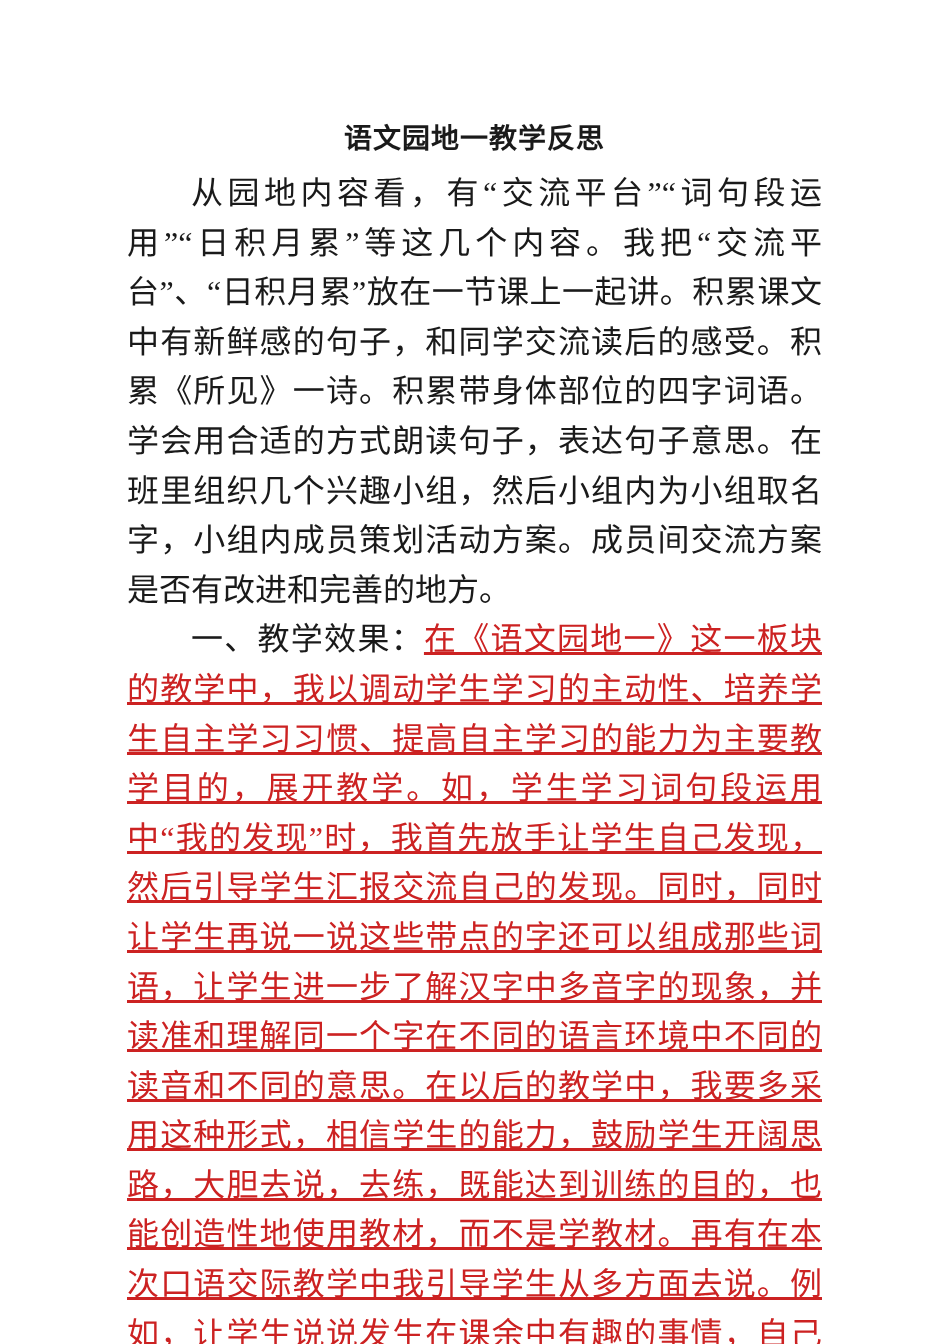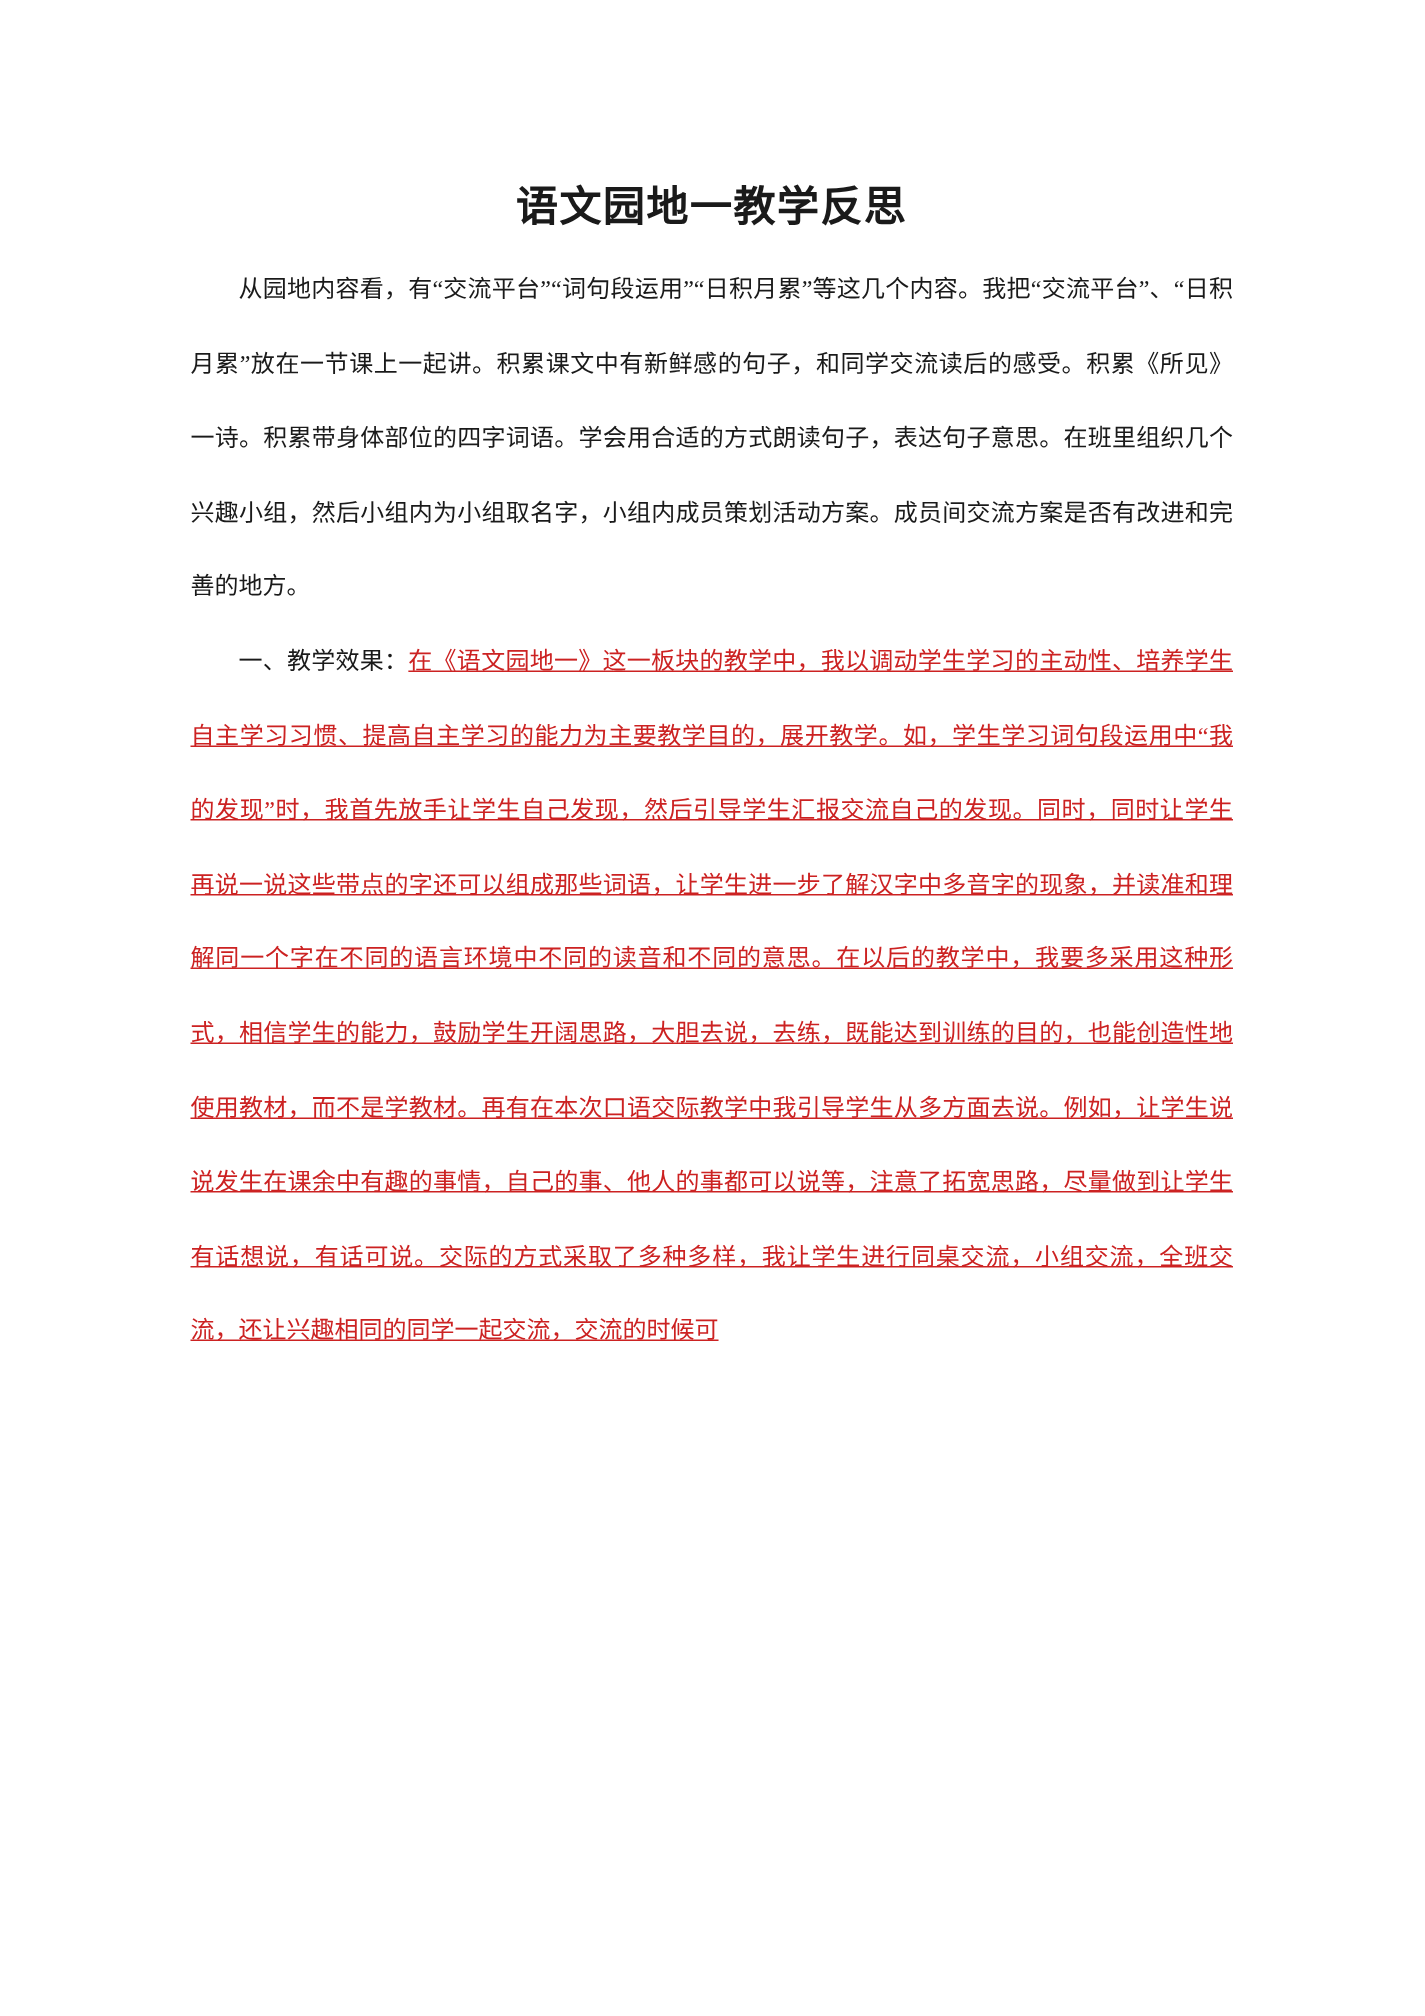--- a/index.html
+++ b/index.html
@@ -25,21 +25,21 @@
     margin: 113px 0 0 0;
     font-size: 28px;
     line-height: 52px;
     font-weight: 700;
     text-align: center;
     letter-spacing: 1px;
     color: var(--ink, #1a1a1a);
   }
   .para {
     margin: 0;
-    font-size: 16px;
+    font-size: 32px;
     line-height: 49.6px;
     text-align: justify;
     text-justify: inter-ideograph;
     text-indent: 2em;
     color: var(--ink, #1a1a1a);
     word-break: normal;
     line-break: strict;
   }
   .para.first {
     margin-top: 4px;

